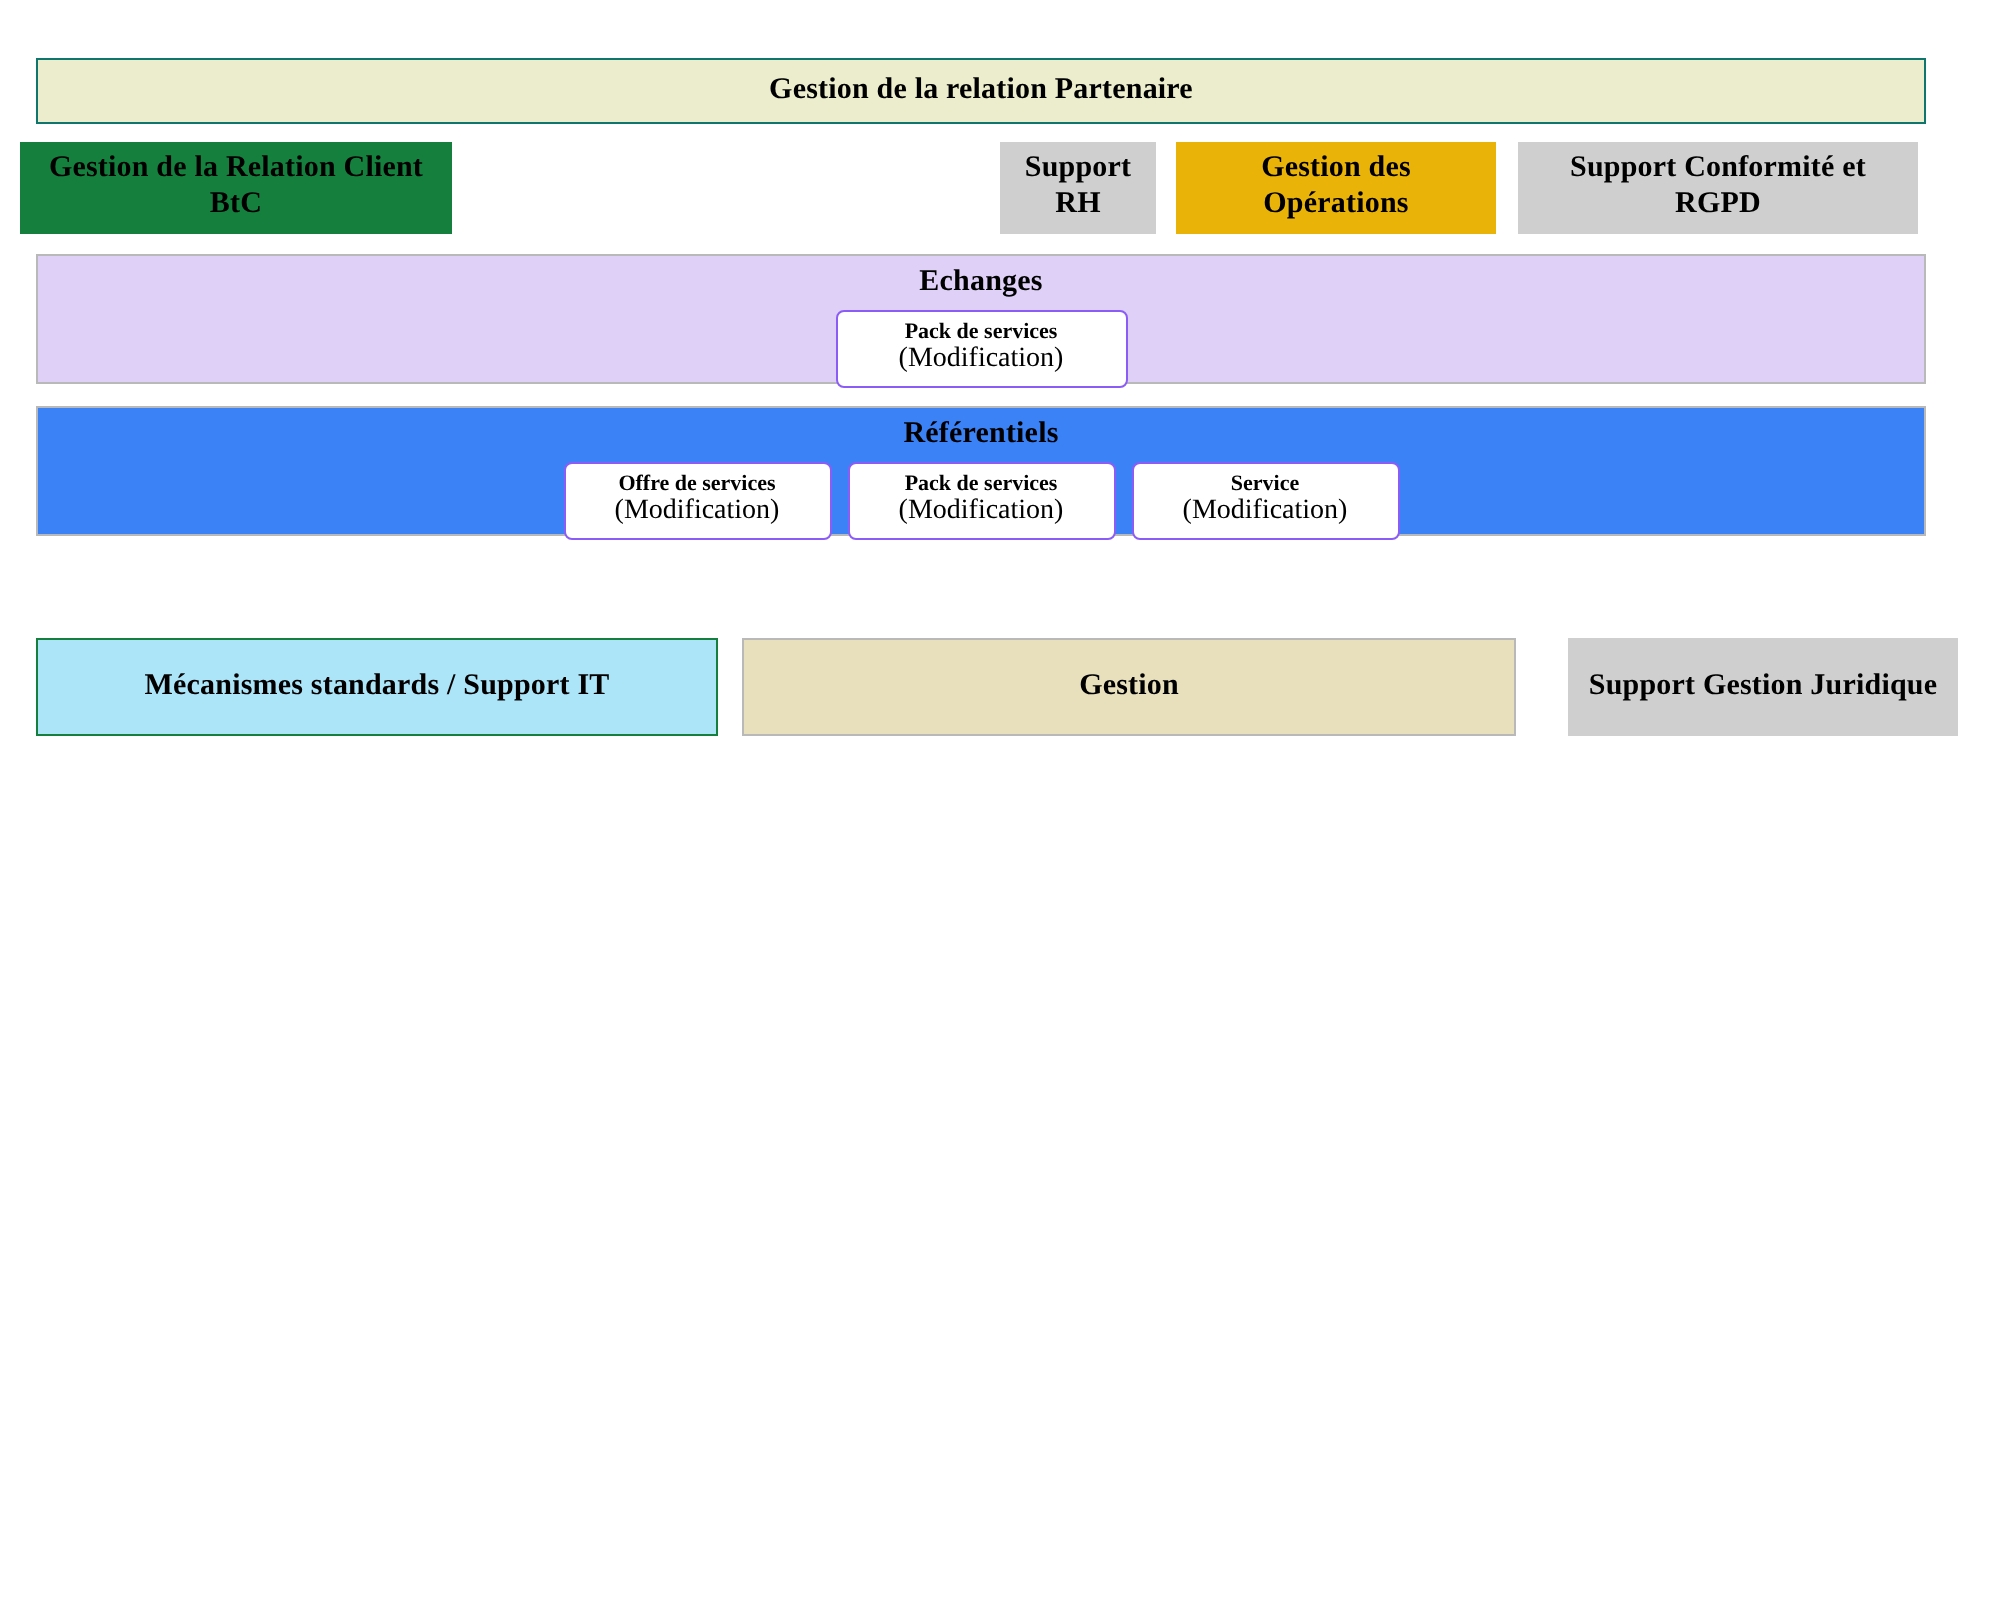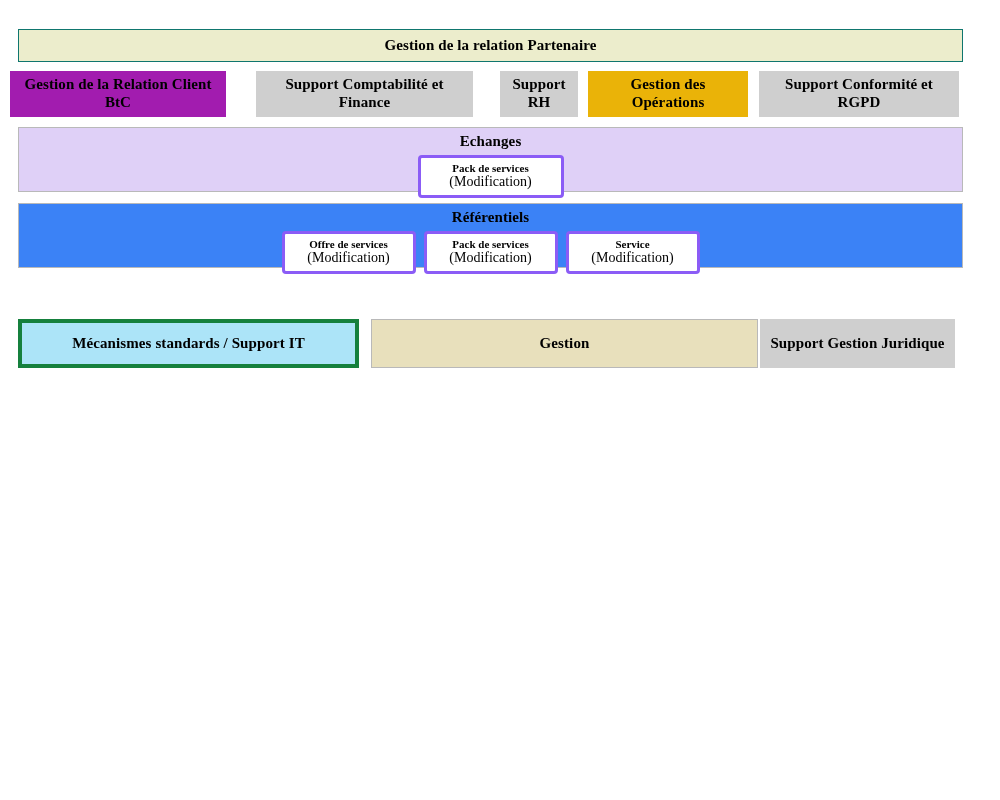--- a/index.html
+++ b/index.html
@@ -55,21 +55,21 @@
     box-sizing: border-box;
     top: 71px;
     height: 46px;
     display: flex;
     align-items: center;
     justify-content: center;
     text-align: center;
   }
   .cell .band-title { padding: 0 6px; }
 
-  .cell-grc      { left: 10px;  width: 216px; background: #a21caf; }
+  .cell-grc      { left: 10px;  width: 216px; background: #15803d; }
   .cell-compta   { left: 256px; width: 217px; background: #cfcfcf; }
   .cell-rh       { left: 500px; width: 78px;  background: #cfcfcf; }
   .cell-ops      { left: 588px; width: 160px; background: #eab308; }
   .cell-rgpd     { left: 759px; width: 200px; background: #cfcfcf; }
 
   
   .row-echanges {
     left: 18px;
     top: 127px;
     width: 945px;
@@ -97,21 +97,21 @@
     flex-direction: row;
     justify-content: center;
     align-items: flex-start;
     gap: 8px;
     margin-top: 4px;
   }
 
   .subbox {
     box-sizing: border-box;
     background: #ffffff;
-    border: 3px solid #8b5cf6;
+    border: 1px solid #8b5cf6;
     border-radius: 4px;
     padding: 4px 10px 5px 10px;
     text-align: center;
     min-width: 134px;
     line-height: 1.12;
   }
   .subbox .sb-title {
     font-size: 11px;
     font-weight: bold;
     display: block;
@@ -141,38 +141,35 @@
     box-sizing: border-box;
     top: 319px;
     height: 49px;
     display: flex;
     align-items: center;
     justify-content: center;
     text-align: center;
   }
   .bottom .band-title { padding: 0 6px; }
 
-  .bottom-it       { left: 18px;  width: 341px; background: #ace4f8; border: 4px solid #15803d; }
+  .bottom-it       { left: 18px;  width: 341px; background: #ace4f8; border: 1px solid #15803d; }
   .bottom-pilotage { left: 371px; width: 387px; background: #e8e0bc; border: 1px solid #b9b9b9; }
-  .bottom-juridique{ left: 760px; width: 195px; background: #cfcfcf; }
+  .bottom-juridique{ left: 784px; width: 195px; background: #cfcfcf; }
 </style>
 </head>
 <body>
 
 <div id="canvas">
 
   <div class="band row-top">
     <span class="band-title">Gestion de la relation Partenaire</span>
   </div>
 
   <div class="cell cell-grc">
     <span class="band-title">Gestion de la Relation Client BtC</span>
-  </div>
-  <div class="cell cell-compta">
-    <span class="band-title">Support Comptabilité et Finance</span>
   </div>
   <div class="cell cell-rh">
     <span class="band-title">Support RH</span>
   </div>
   <div class="cell cell-ops">
     <span class="band-title">Gestion des Opérations</span>
   </div>
   <div class="cell cell-rgpd">
     <span class="band-title">Support Conformité et RGPD</span>
   </div>

